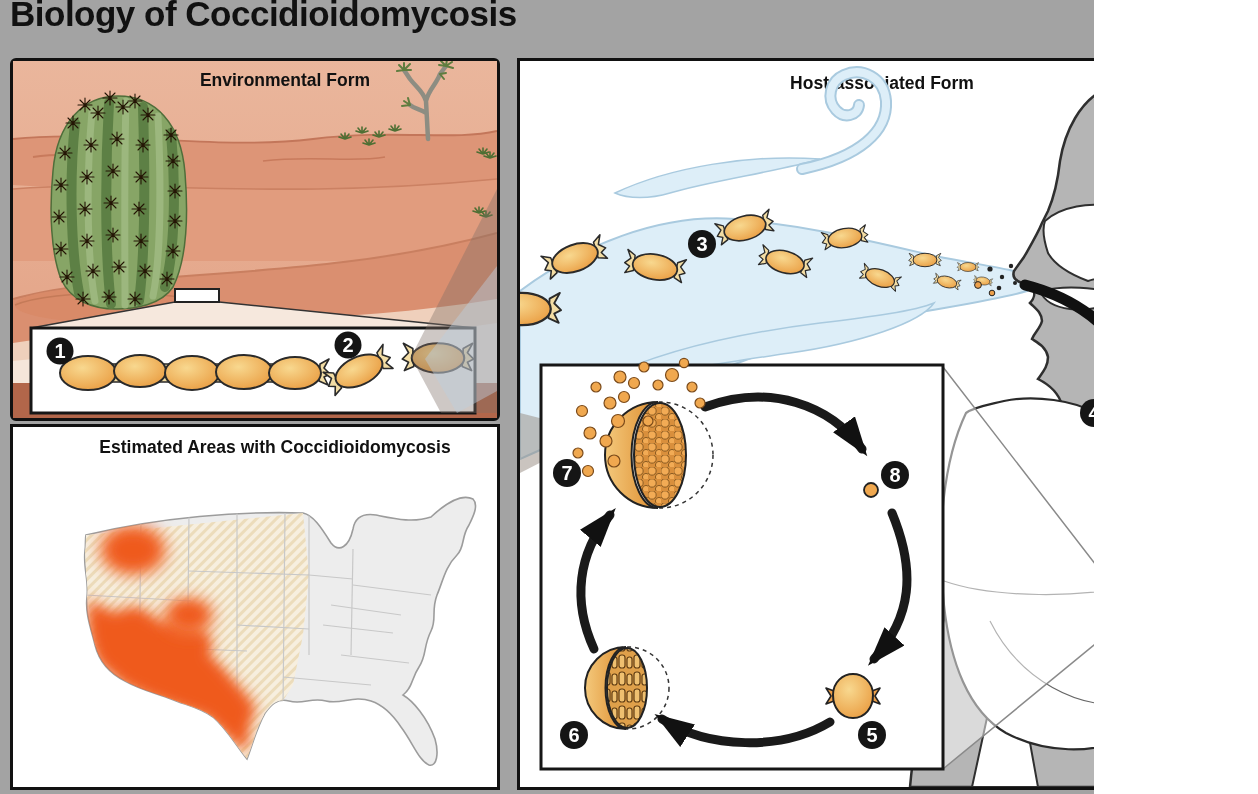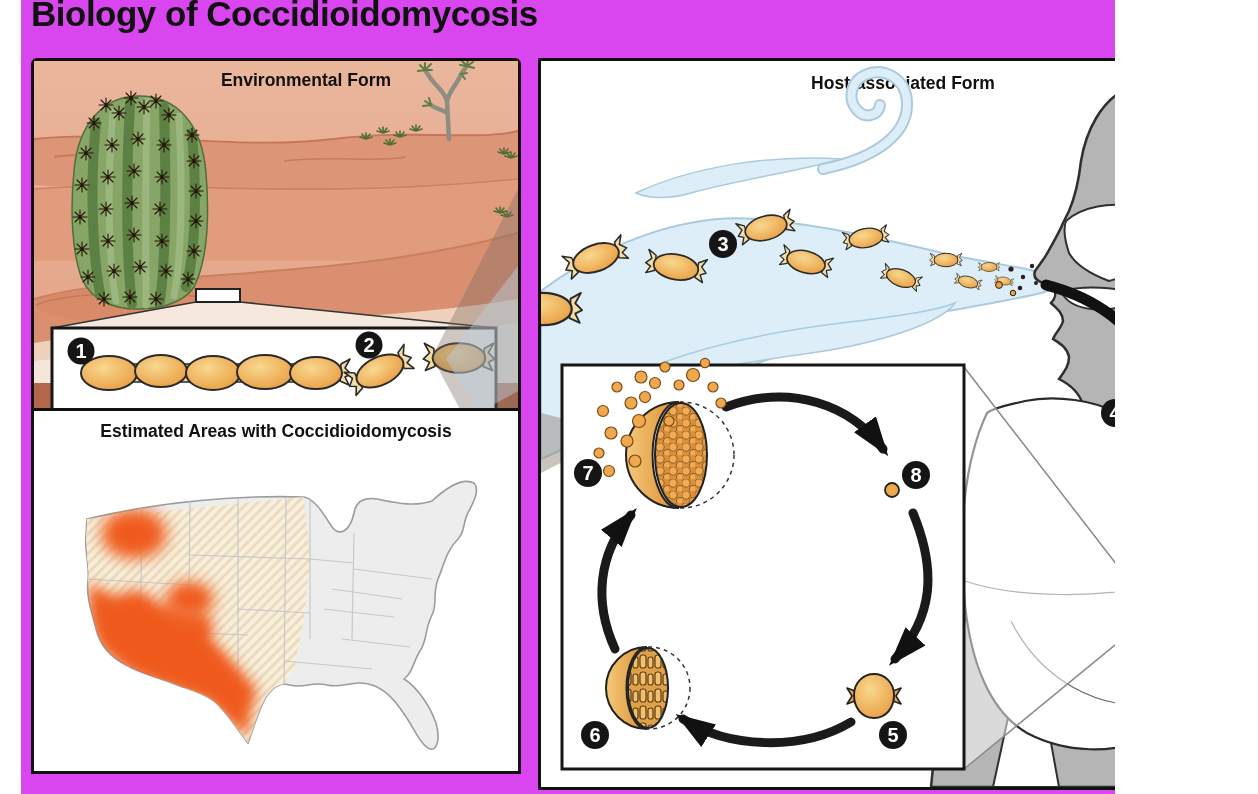--- a/index.html
+++ b/index.html
@@ -1,21 +1,21 @@
 <!DOCTYPE html>
 <html><head>
 <meta charset="utf-8">
 <style>
   html,body{margin:0;padding:0;background:#fff;}
   body{font-family:"Liberation Sans",sans-serif;}
-  #stage{position:relative;width:1094px;height:794px;background:#d946ef;overflow:hidden;margin-left:21px;}
+  #stage{position:relative;width:1094px;height:794px;background:#a3a3a3;overflow:hidden;}
   h1.pagetitle{position:absolute;left:10px;top:-6px;margin:0;font-size:35px;font-weight:bold;color:#111;letter-spacing:-0.5px;}
   .panel{position:absolute;border:3px solid #111;background:#fff;box-sizing:border-box;}
   #env-panel{left:10px;top:58px;width:490px;height:363px;border-radius:6px;}
-  #map-panel{left:10px;top:408px;width:490px;height:366px;}
+  #map-panel{left:10px;top:424px;width:490px;height:366px;padding-left:20px;}
   #host-panel{left:517px;top:58px;width:736px;height:732px;}
   svg{display:block;}
   text{font-family:"Liberation Sans",sans-serif;}
   .ptitle{font-size:17.5px;font-weight:bold;fill:#111;}
   .badge-num{font-size:20px;font-weight:bold;fill:#ffffff;}
 </style>
 </head>
 <body>
 
 <div id="stage">

